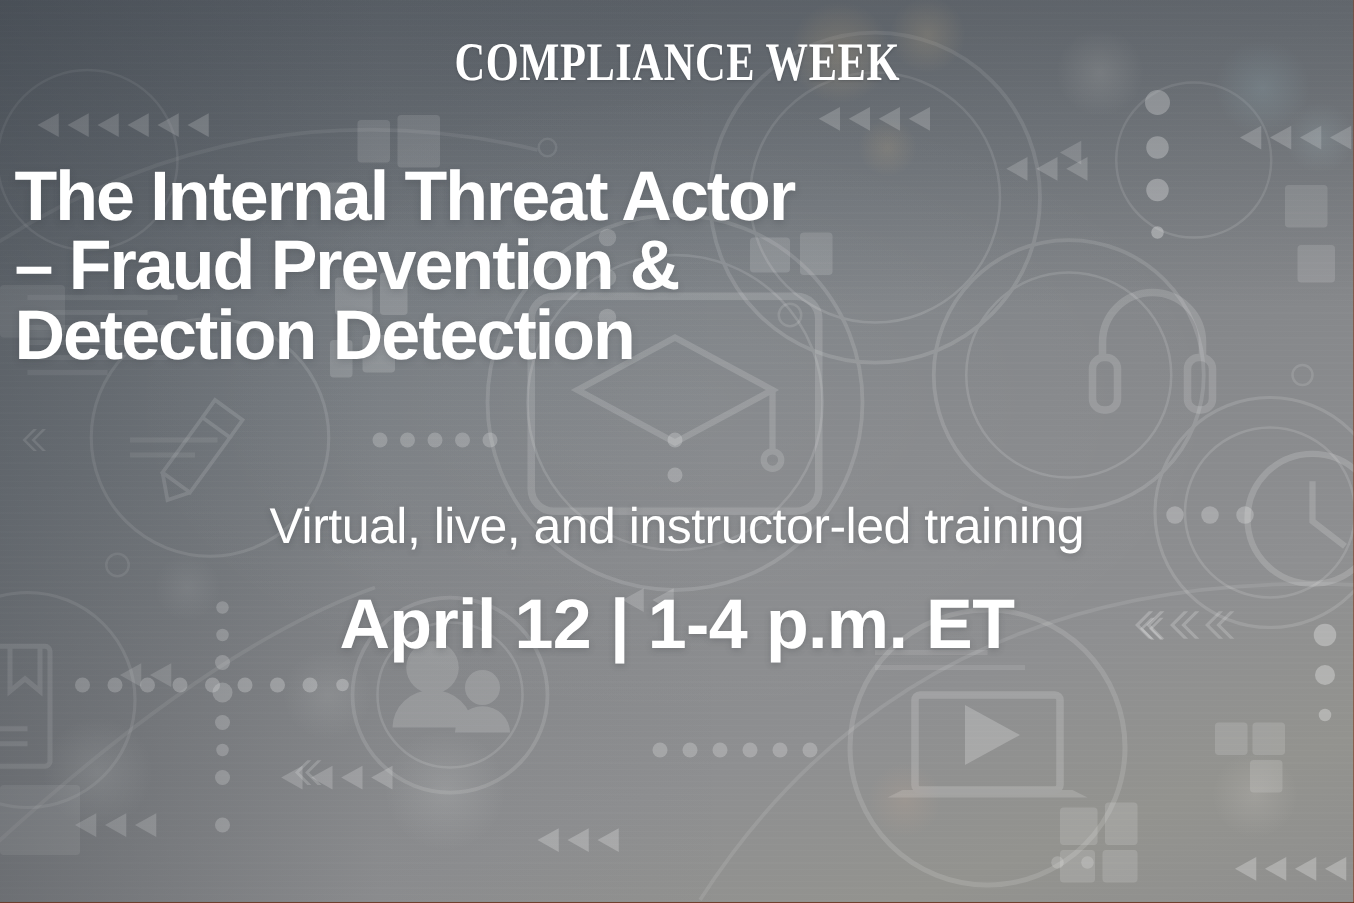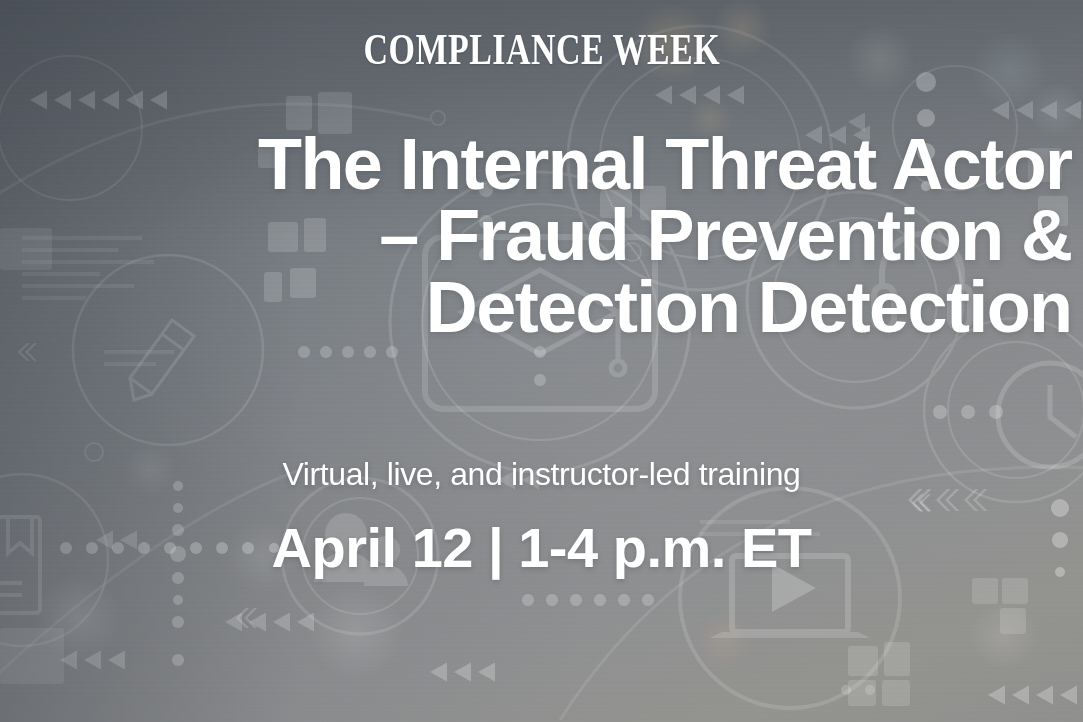--- a/index.html
+++ b/index.html
@@ -96,34 +96,34 @@
     color: #ffffff;
     transform: scaleY(1.24) scaleX(0.97);
     transform-origin: center top;
     text-shadow: 0 1px 2px rgba(40,44,50,0.30);
     white-space: nowrap;
   }
 
   #headline {
     margin-top: 66px;
     width: 1060px;
-    text-align: right;
+    text-align: left;
     color: #ffffff;
     font-weight: 700;
-    font-size: 72px;
+    font-size: 56px;
     line-height: 0.99;
     letter-spacing: -1.6px;
     text-shadow: 0 2px 6px rgba(50,54,60,0.22);
   }
   #headline .hl-line { display: block; white-space: nowrap; }
 
   #subtitle {
     margin-top: 66px;
     color: #ffffff;
-    font-size: 32px;
+    font-size: 40px;
     font-weight: 400;
     letter-spacing: -0.4px;
     line-height: 1.1;
     text-shadow: 0 2px 5px rgba(50,54,60,0.25);
     white-space: nowrap;
   }
 
   #datetime {
     margin-top: 25px;
     color: #ffffff;

